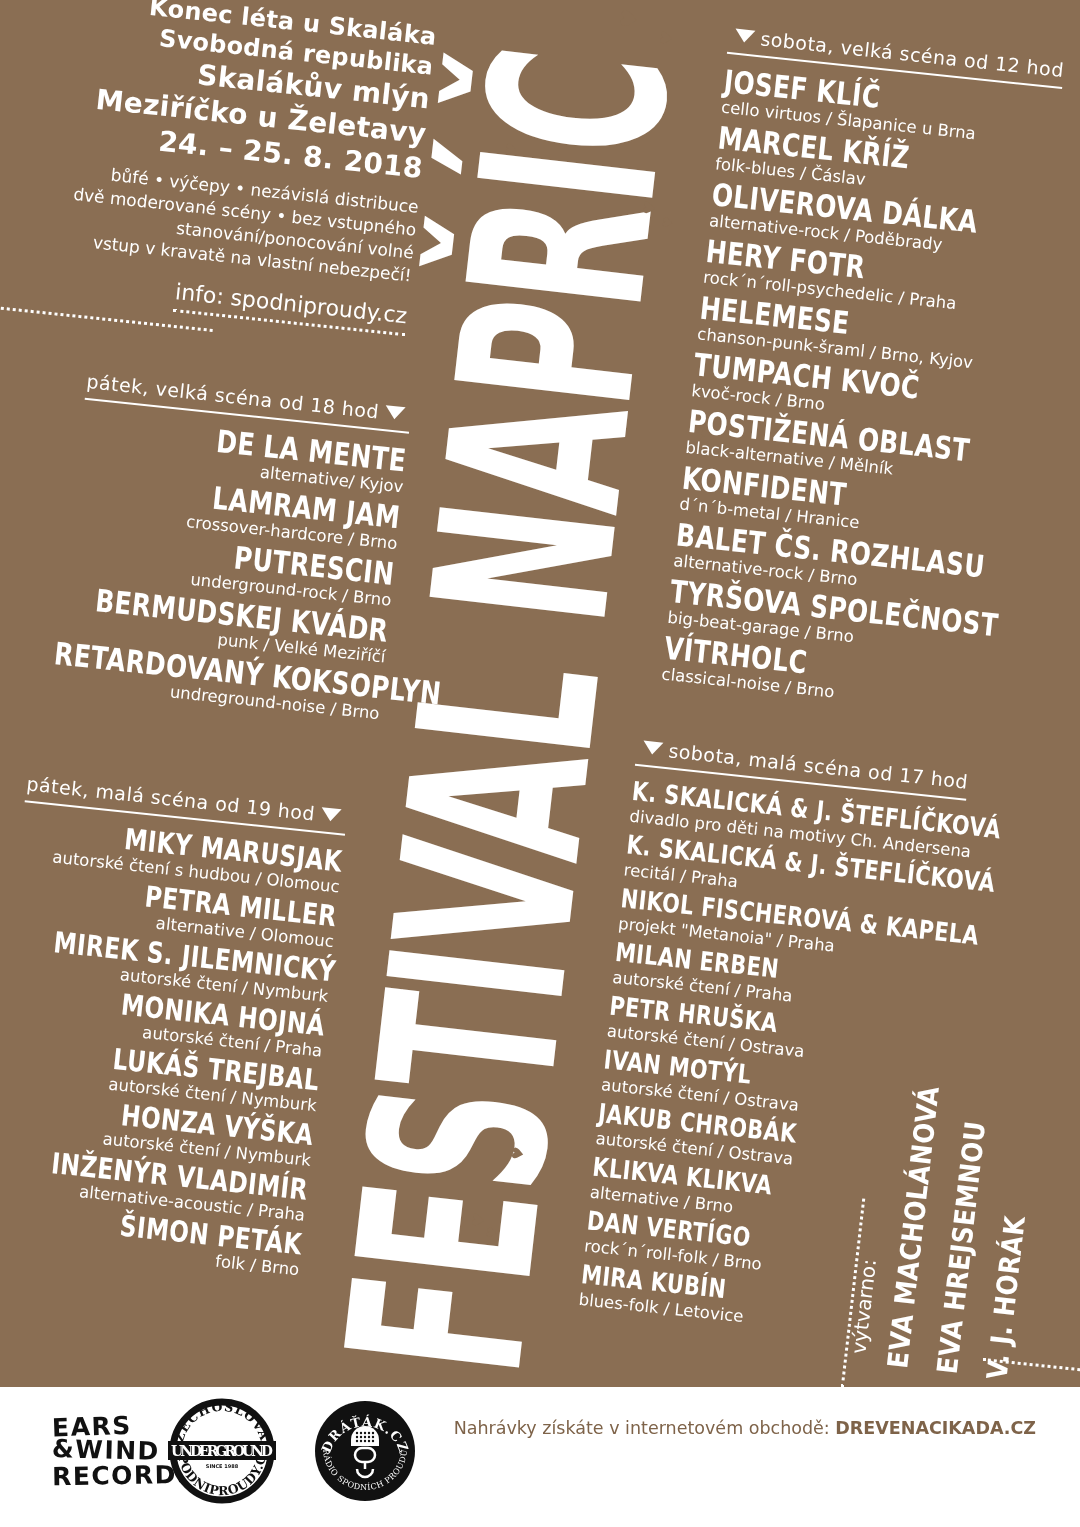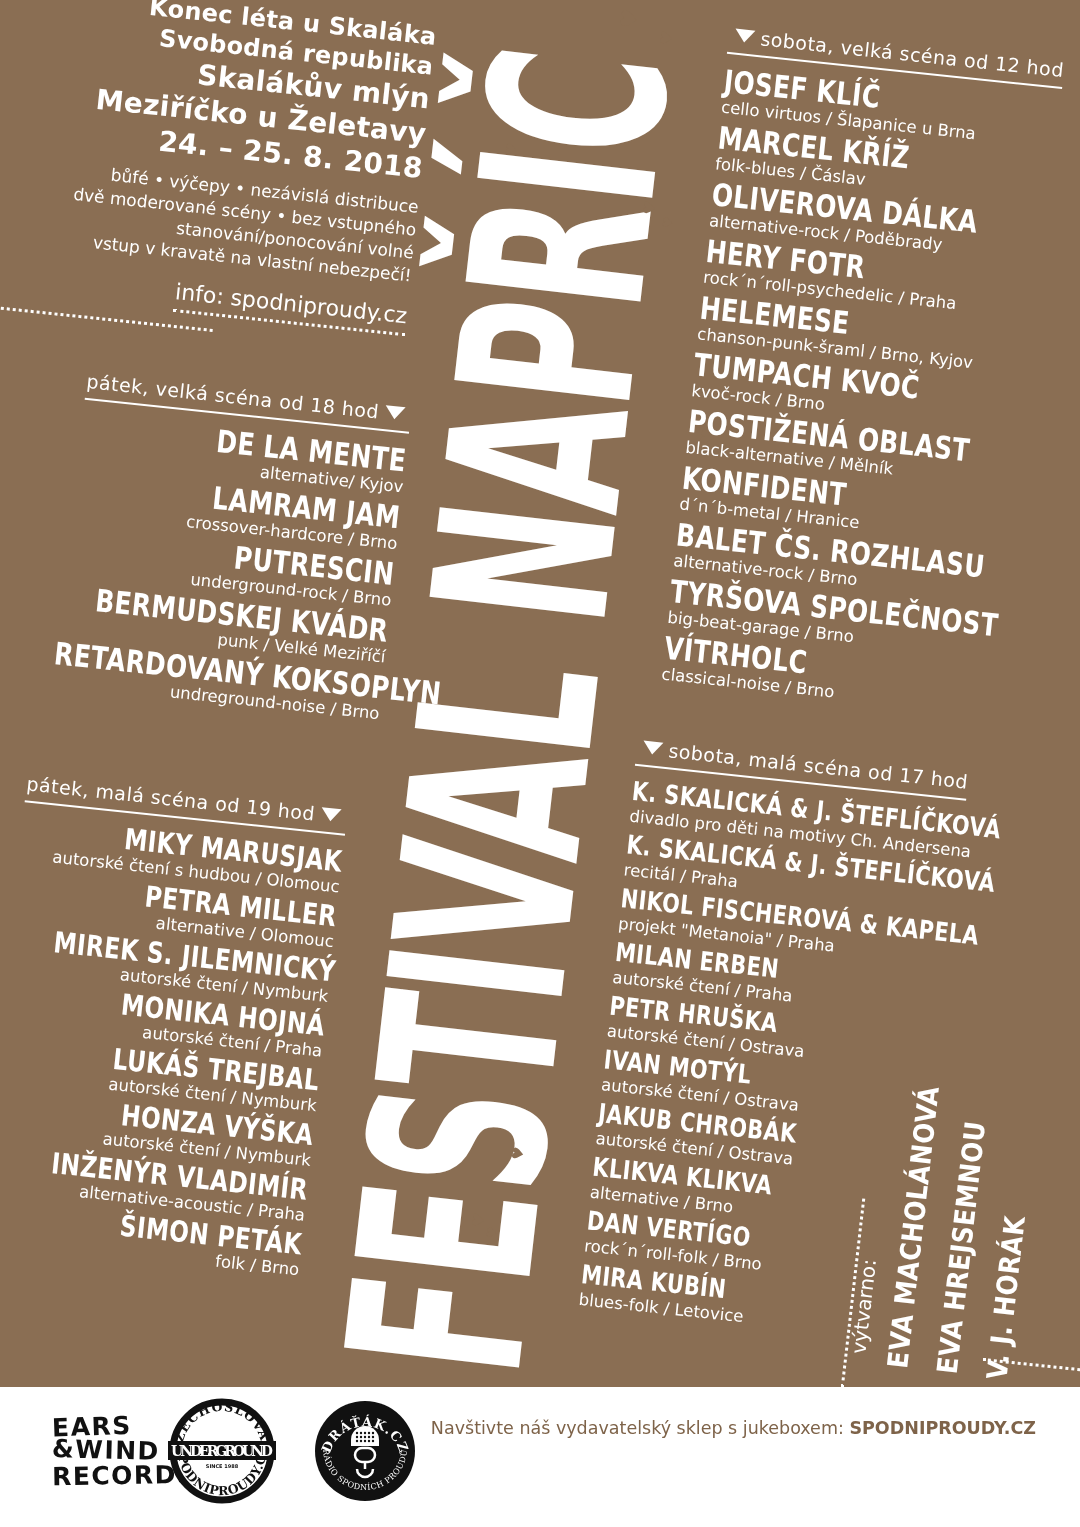--- a/index.html
+++ b/index.html
@@ -356,17 +356,17 @@
             <circle cx="59" cy="45" r="1.2"></circle>
             <circle cx="63" cy="45" r="1.2"></circle>
         </g>
         <rect x="45" y="52" width="20" height="14" rx="7" fill="none" stroke="#ffffff" stroke-width="2.5"></rect>
         <line x1="55" y1="66" x2="55" y2="73" stroke="#ffffff" stroke-width="2.5"></line>
         <path d="M47 73 a8 8 0 0 0 16 0" fill="none" stroke="#ffffff" stroke-width="2.5"></path>
       </g>
     </svg>
 
     <div id="footer-text">
-        <div><span>Navštivte náš vydavatelský sklep s jukeboxem: </span><span class="ft-site">SPODNIPROUDY.CZ</span></div>
+        <div><span>Nahrávky získáte v internetovém obchodě: </span><span class="ft-site">DREVENACIKADA.CZ</span></div>
       </div>
   </div>
 
 </div>
 
 </body></html>

